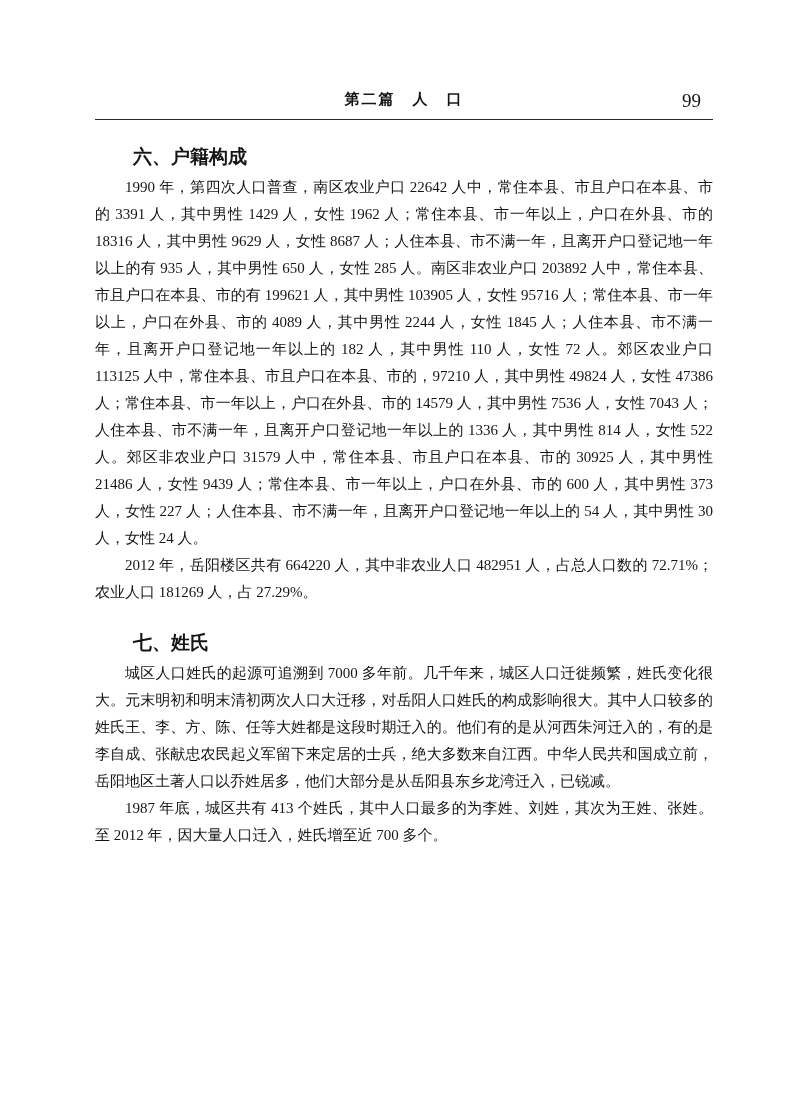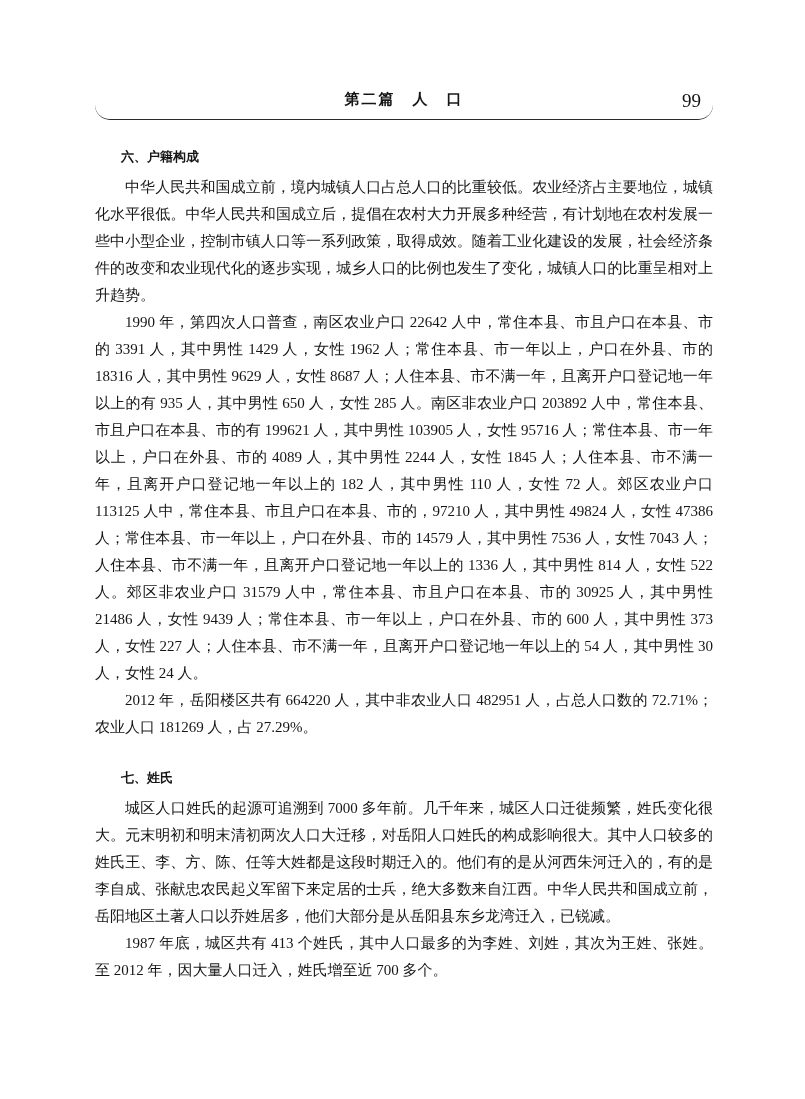--- a/index.html
+++ b/index.html
@@ -1,15 +1,15 @@
 <!DOCTYPE html>
 <html lang="zh"><head>
 <meta charset="utf-8">
 <style>
-  * { box-sizing: border-box; border-radius: 23px; }
+  * { box-sizing: border-box; }
   html, body { margin: 0; padding: 0; background: #ffffff; }
   .page {
     position: relative;
     width: 805px;
     height: 1099px;
     margin: 0 auto;
     background: #ffffff;
     color: #151515;
     font-family: "Liberation Serif", "DejaVu Serif", serif;
     overflow: hidden;
@@ -38,21 +38,21 @@
     font-size: 19px;
   }
   .page-body {
     font-size: 15px;
     line-height: 27px;
     text-align: justify;
     text-justify: inter-ideograph;
   }
   .sub-heading {
     font-family: "Liberation Sans", "DejaVu Sans", sans-serif;
-    font-size: 13px;
+    font-size: 19px;
     font-weight: bold;
     margin: 23px 0 4px 0;
     text-indent: 2em;
     line-height: 27px;
   }
   .para {
     margin: 0;
     text-indent: 2em;
     overflow-wrap: break-word;
   }
@@ -64,21 +64,20 @@
   <div class="content">
 
     <header class="page-header">
       <span class="header-title">第二篇　人　口</span>
       <span class="page-number">99</span>
     </header>
 
     <main class="page-body">
 
       <h3 class="sub-heading">六、户籍构成</h3>
-      <p class="para">中华人民共和国成立前，境内城镇人口占总人口的比重较低。农业经济占主要地位，城镇化水平很低。中华人民共和国成立后，提倡在农村大力开展多种经营，有计划地在农村发展一些中小型企业，控制市镇人口等一系列政策，取得成效。随着工业化建设的发展，社会经济条件的改变和农业现代化的逐步实现，城乡人口的比例也发生了变化，城镇人口的比重呈相对上升趋势。</p>
       <p class="para">1990 年，第四次人口普查，南区农业户口 22642 人中，常住本县、市且户口在本县、市的 3391 人，其中男性 1429 人，女性 1962 人；常住本县、市一年以上，户口在外县、市的 18316 人，其中男性 9629 人，女性 8687 人；人住本县、市不满一年，且离开户口登记地一年以上的有 935 人，其中男性 650 人，女性 285 人。南区非农业户口 203892 人中，常住本县、市且户口在本县、市的有 199621 人，其中男性 103905 人，女性 95716 人；常住本县、市一年以上，户口在外县、市的 4089 人，其中男性 2244 人，女性 1845 人；人住本县、市不满一年，且离开户口登记地一年以上的 182 人，其中男性 110 人，女性 72 人。郊区农业户口 113125 人中，常住本县、市且户口在本县、市的，97210 人，其中男性 49824 人，女性 47386 人；常住本县、市一年以上，户口在外县、市的 14579 人，其中男性 7536 人，女性 7043 人；人住本县、市不满一年，且离开户口登记地一年以上的 1336 人，其中男性 814 人，女性 522 人。郊区非农业户口 31579 人中，常住本县、市且户口在本县、市的 30925 人，其中男性 21486 人，女性 9439 人；常住本县、市一年以上，户口在外县、市的 600 人，其中男性 373 人，女性 227 人；人住本县、市不满一年，且离开户口登记地一年以上的 54 人，其中男性 30 人，女性 24 人。</p>
       <p class="para">2012 年，岳阳楼区共有 664220 人，其中非农业人口 482951 人，占总人口数的 72.71%；农业人口 181269 人，占 27.29%。</p>
 
       <h3 class="sub-heading">七、姓氏</h3>
       <p class="para">城区人口姓氏的起源可追溯到 7000 多年前。几千年来，城区人口迁徙频繁，姓氏变化很大。元末明初和明末清初两次人口大迁移，对岳阳人口姓氏的构成影响很大。其中人口较多的姓氏王、李、方、陈、任等大姓都是这段时期迁入的。他们有的是从河西朱河迁入的，有的是李自成、张献忠农民起义军留下来定居的士兵，绝大多数来自江西。中华人民共和国成立前，岳阳地区土著人口以乔姓居多，他们大部分是从岳阳县东乡龙湾迁入，已锐减。</p>
       <p class="para">1987 年底，城区共有 413 个姓氏，其中人口最多的为李姓、刘姓，其次为王姓、张姓。至 2012 年，因大量人口迁入，姓氏增至近 700 多个。</p>
 
     </main>
   </div>
 </div>

